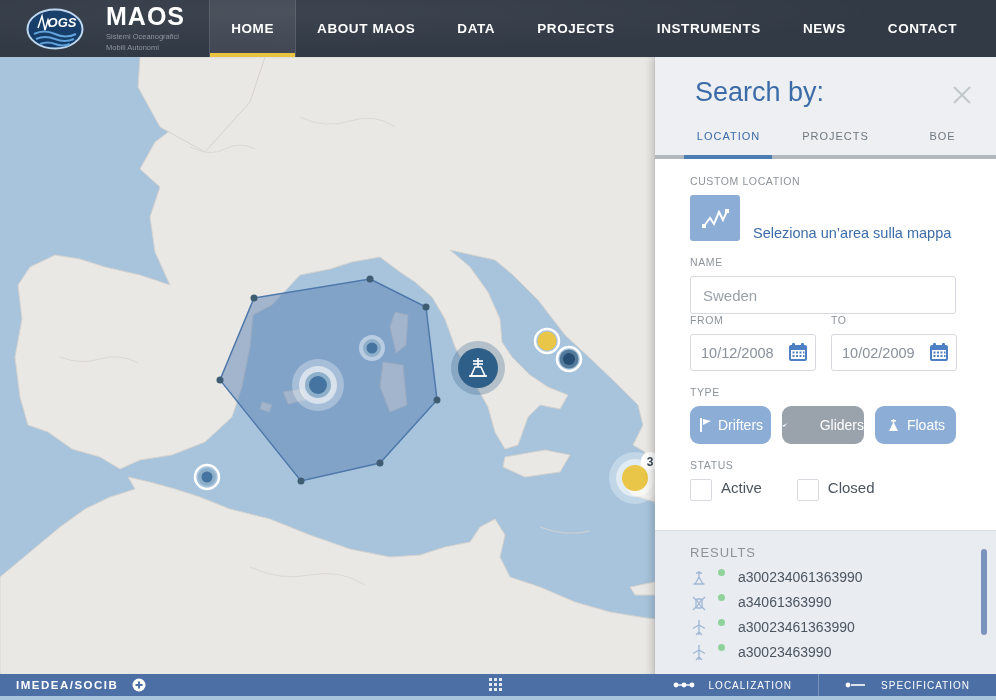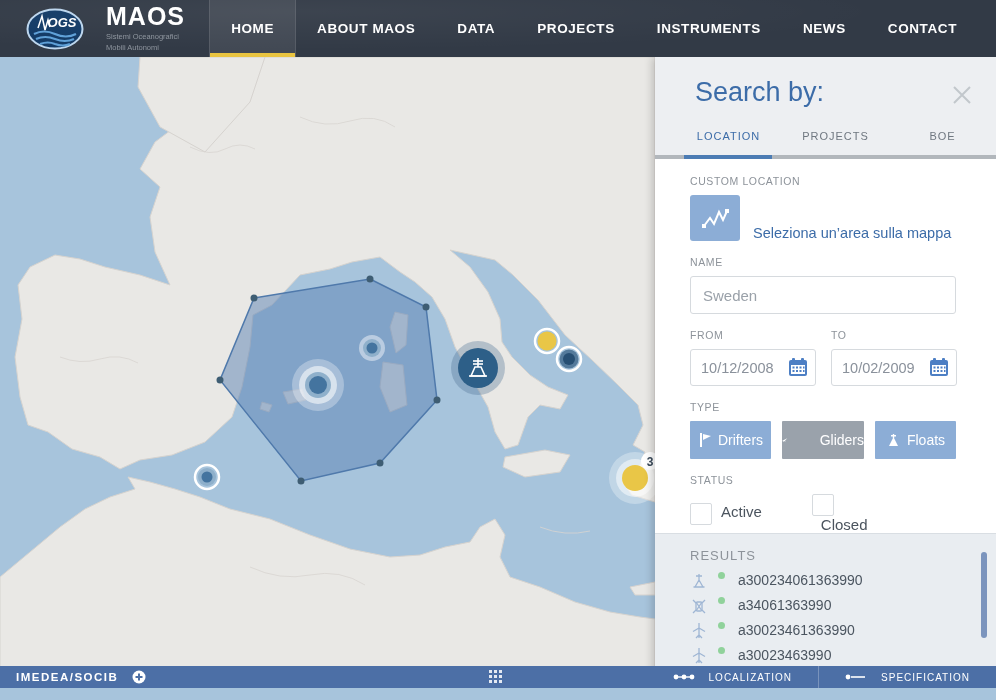--- a/index.html
+++ b/index.html
@@ -48,54 +48,54 @@
   .panel-body { background:#fff; padding:20px 40px 0 35px; flex:1 1 auto; }
   .field-label { font-size:10.5px; letter-spacing:.6px; color:#8d939a; margin-bottom:8px; }
   .cl-row { display:flex; align-items:flex-end; margin-bottom:15px; }
   .draw-btn { width:50px; height:46px; background:#8cadd6; border-radius:3px; border:none;
     display:flex; align-items:center; justify-content:center; cursor:pointer; flex:0 0 auto; }
   .cl-link { margin-left:13px; color:#3c6ca8; font-size:14.5px; cursor:pointer; }
   .text-input { width:100%; height:38px; border:1px solid #d6dade; border-radius:3px;
     padding:16px 12px; font-size:15px; color:#6d757e; font-family:"Liberation Sans",sans-serif;
     background:#fff; outline:none; }
   .text-input::placeholder { color:#9aa1a9; opacity:1; }
-  .name-block { margin-bottom:15px; }
+  .name-block { }
   .dates-row { display:flex; gap:15px; margin-bottom:15px; }
   .date-col { width:126px; }
   .date-wrap { position:relative; }
   .date-input { width:126px; height:37px; border:1px solid #d6dade; border-radius:3px;
     padding:0 32px 0 10px; font-size:14.5px; color:#8a919b;
     font-family:"Liberation Sans",sans-serif; background:#fff; outline:none; }
   .cal-icon { position:absolute; right:8px; top:8px; cursor:pointer; }
   .type-row { display:flex; gap:11px; margin-bottom:15px; }
-  .type-btn { width:82px; height:38px; border:none; border-radius:1px; color:#fff;
+  .type-btn { width:82px; height:38px; border:none; border-radius:9px; color:#fff;
     font-size:14px; font-family:"Liberation Sans",sans-serif; cursor:pointer;
     display:flex; align-items:center; justify-content:center; gap:6px; }
   .type-btn.blue { background:#8cadd6; }
   .type-btn.gray { background:#9aa2ab;gap:32px; }
   .status-row { display:flex; align-items:center; }
   .checkbox { width:22px; height:22px; border:1px solid #d6dade; border-radius:2px;
     background:#fff; cursor:pointer; flex:0 0 auto; }
   .cb-label { margin-left:9px; font-size:15px; color:#4b545e; }
   .cb-group { display:flex; align-items:flex-start; }
-  .cb-group + .cb-group { margin-left:50px;flex-direction:column; }
+  .cb-group + .cb-group { margin-left:35px; }
 
   .results { background:#e9edf1; border-top:1px solid #d9dee3; flex:0 0 148px;
     padding:14px 40px 0 35px; position:relative; }
   .results-label { font-size:13px; letter-spacing:1px; color:#8d939a; margin-bottom:9px; }
   .result-row { display:flex; align-items:flex-start; height:25px; cursor:pointer; }
   .result-icon { width:17px; display:flex; justify-content:center; flex:0 0 auto; }
   .result-dot { width:7px; height:7px; border-radius:50%; background:#90d29b;
     margin-left:11px; flex:0 0 auto; }
   .result-id { margin-left:13px; font-size:14px; color:#4b5560; }
   .scroll-thumb { position:absolute; right:9px; top:18px; width:6px; height:86px;
     background:#7b94bd; border-radius:3px; cursor:pointer; }
 
   
-  .bottombar { position:absolute; left:0; bottom:12px; width:996px; height:22px;
+  .bottombar { position:absolute; left:0; bottom:4px; width:996px; height:22px;
     background:#4c6fa6; z-index:40; display:flex; align-items:center; color:#fff; }
   .bb-left { display:flex; align-items:center; padding-left:16px; }
   .bb-title { font-size:11.5px; font-weight:bold; letter-spacing:1.5px; }
   .bb-plus { margin-left:14px; cursor:pointer; display:flex; }
   .bb-grid { position:absolute; left:489px; top:4px; cursor:pointer; }
   .bb-right { position:absolute; right:0; top:0; height:22px; display:flex; align-items:center; }
   .bb-toggle { display:flex; align-items:center; gap:14px; padding:0 26px; height:38px;
     cursor:pointer; }
   .bb-toggle-label { font-size:10px; letter-spacing:1px; }
   .bb-divider { width:1px; height:22px; background:rgba(255,255,255,.25); }

